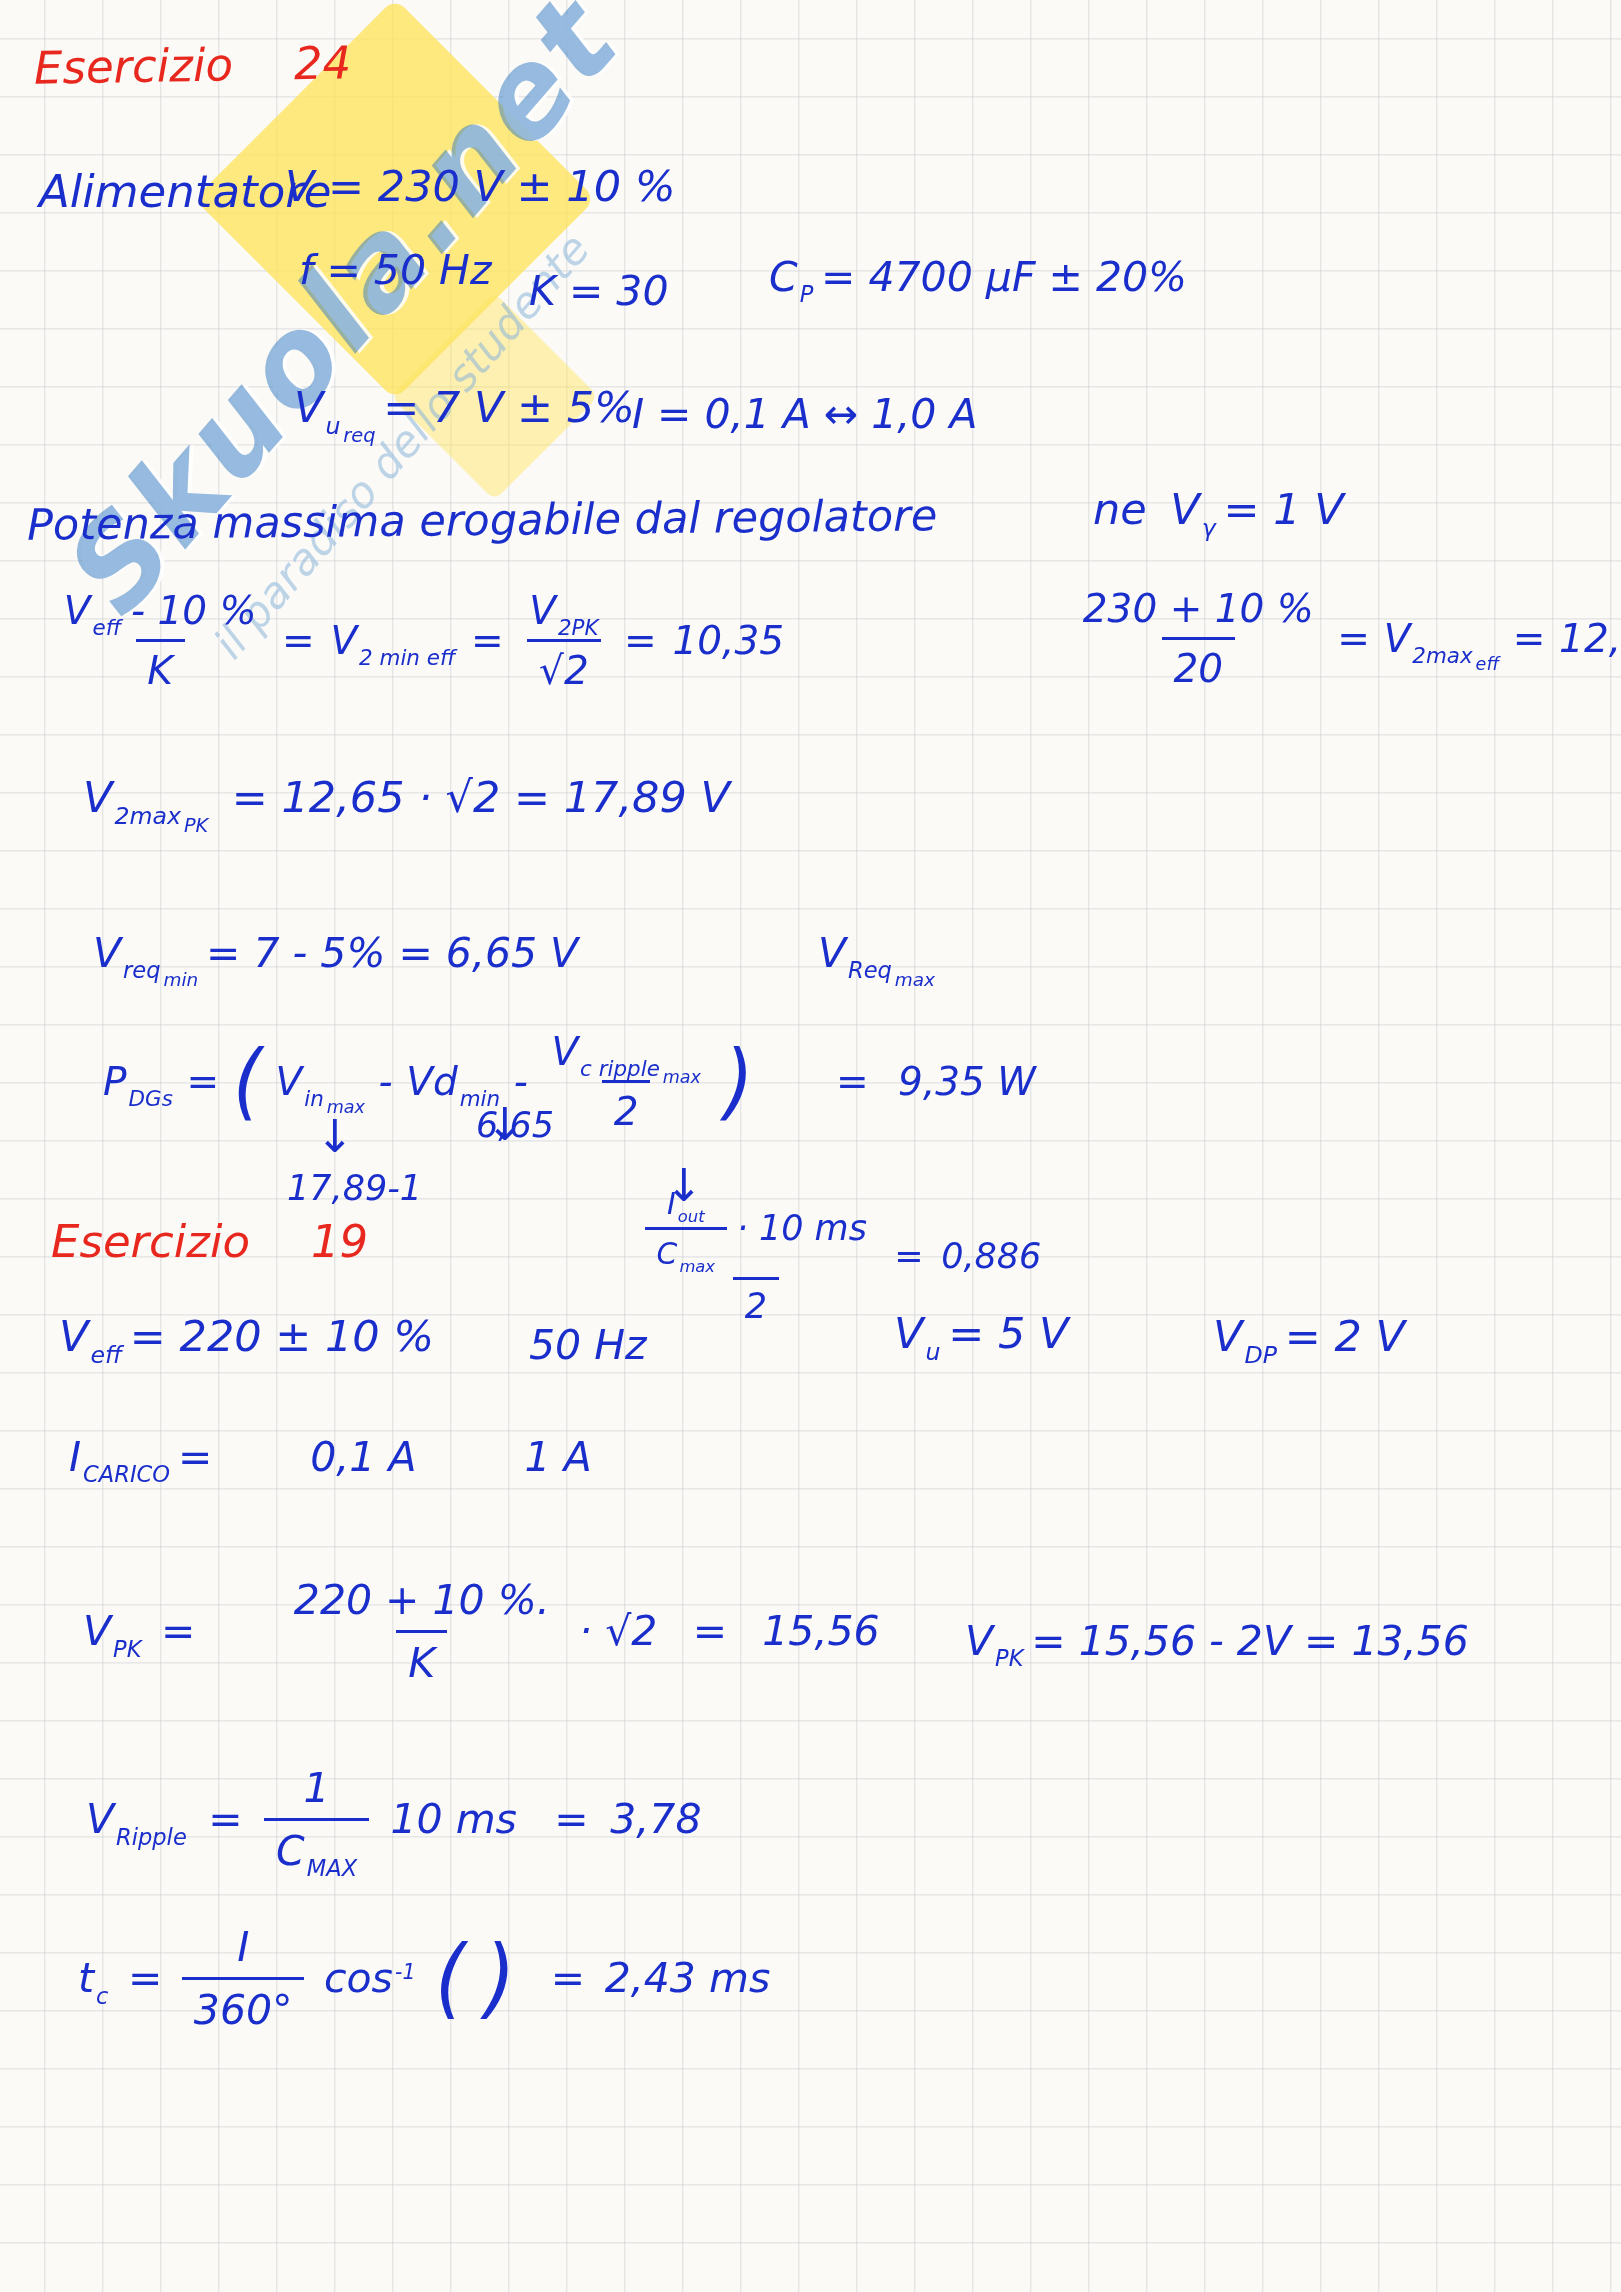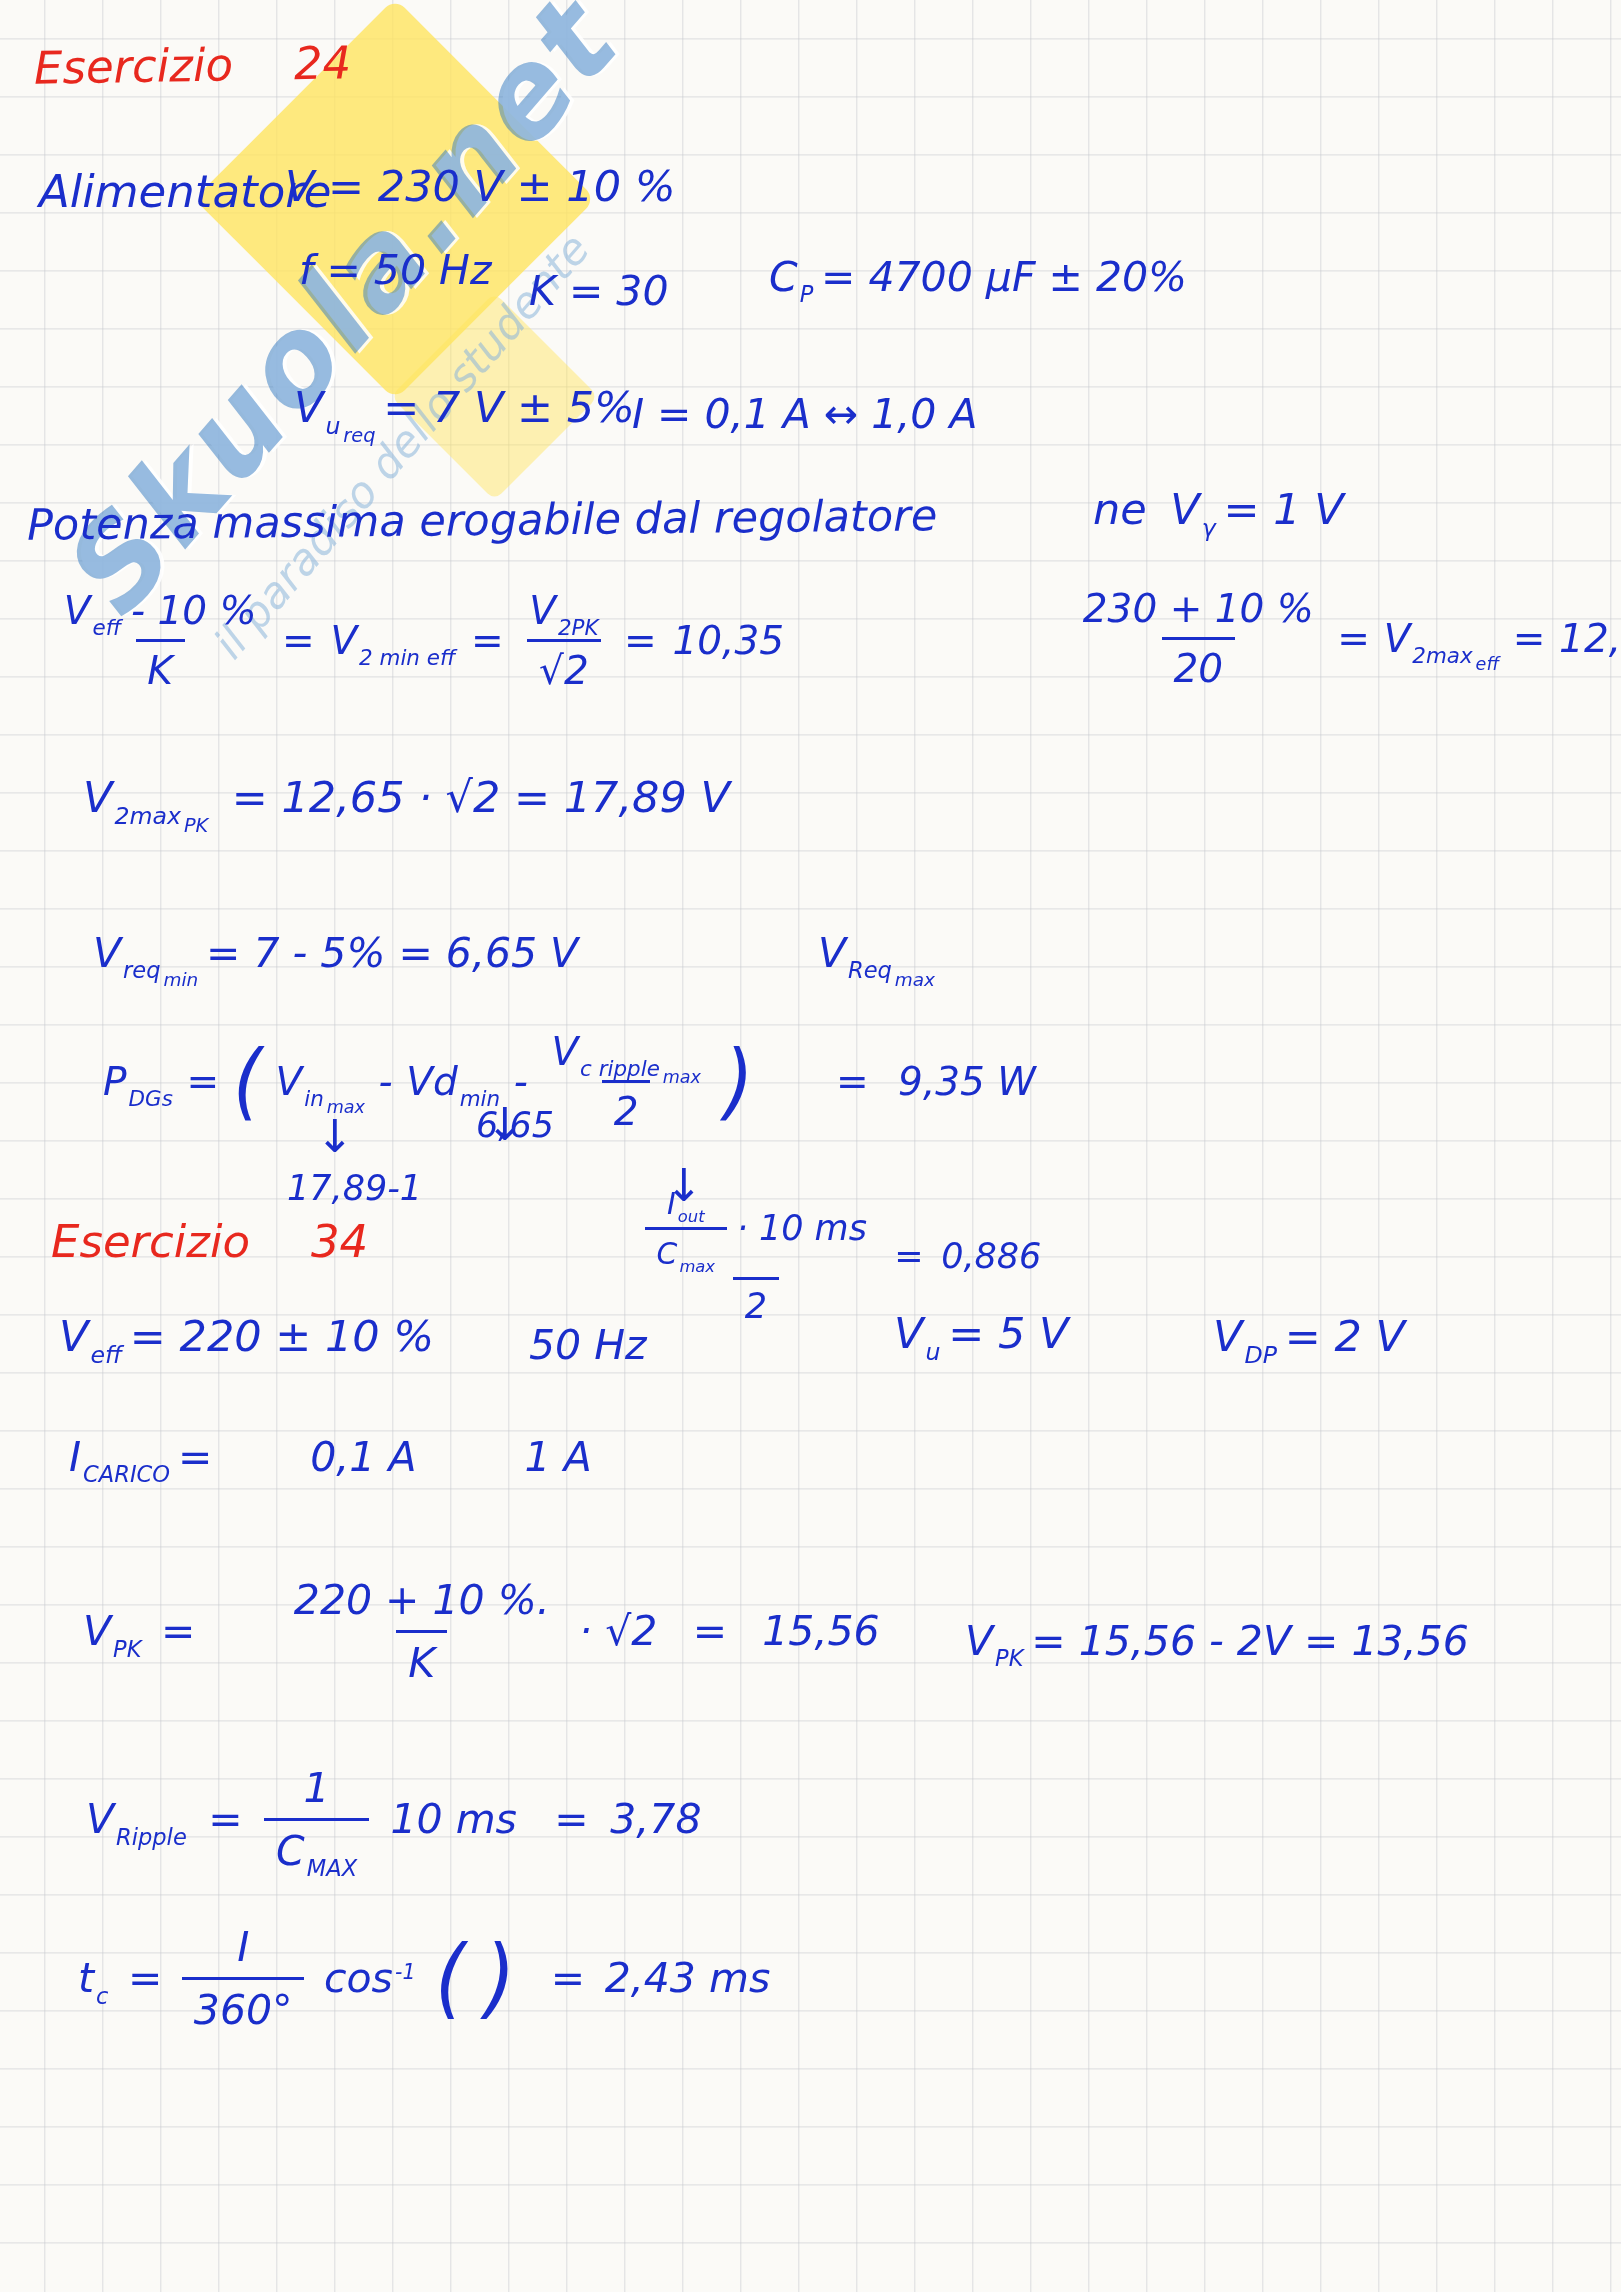--- a/index.html
+++ b/index.html
@@ -220,21 +220,21 @@
     <span class="g16">9,35 W</span>
   </div>
   <div class="arrow" style="left:316px;top:1110px;">↓</div>
   <div class="annot" style="left:287px;top:1168px;">17,89-1</div>
   <div class="arrow" style="left:486px;top:1098px;">↓</div>
   <div class="annot" style="left:476px;top:1105px;">6,65</div>
   <div class="arrow" style="left:665px;top:1159px;">↓</div>
 
   <div class="line red" style="left:51px;top:1215px;font-size:45px;">
     <span>Esercizio</span>
-    <span style="margin-left:61px;">34</span>
+    <span style="margin-left:61px;">19</span>
   </div>
 
   <div class="line" style="left:635px;top:1186px;font-size:35px;gap:17.6px;">
     <span class="frac">
       <span class="num">
         <span class="frac small">
           <span class="num">
               <span class="tok">
                 <span>I</span>
                 <span class="sb">out</span>

